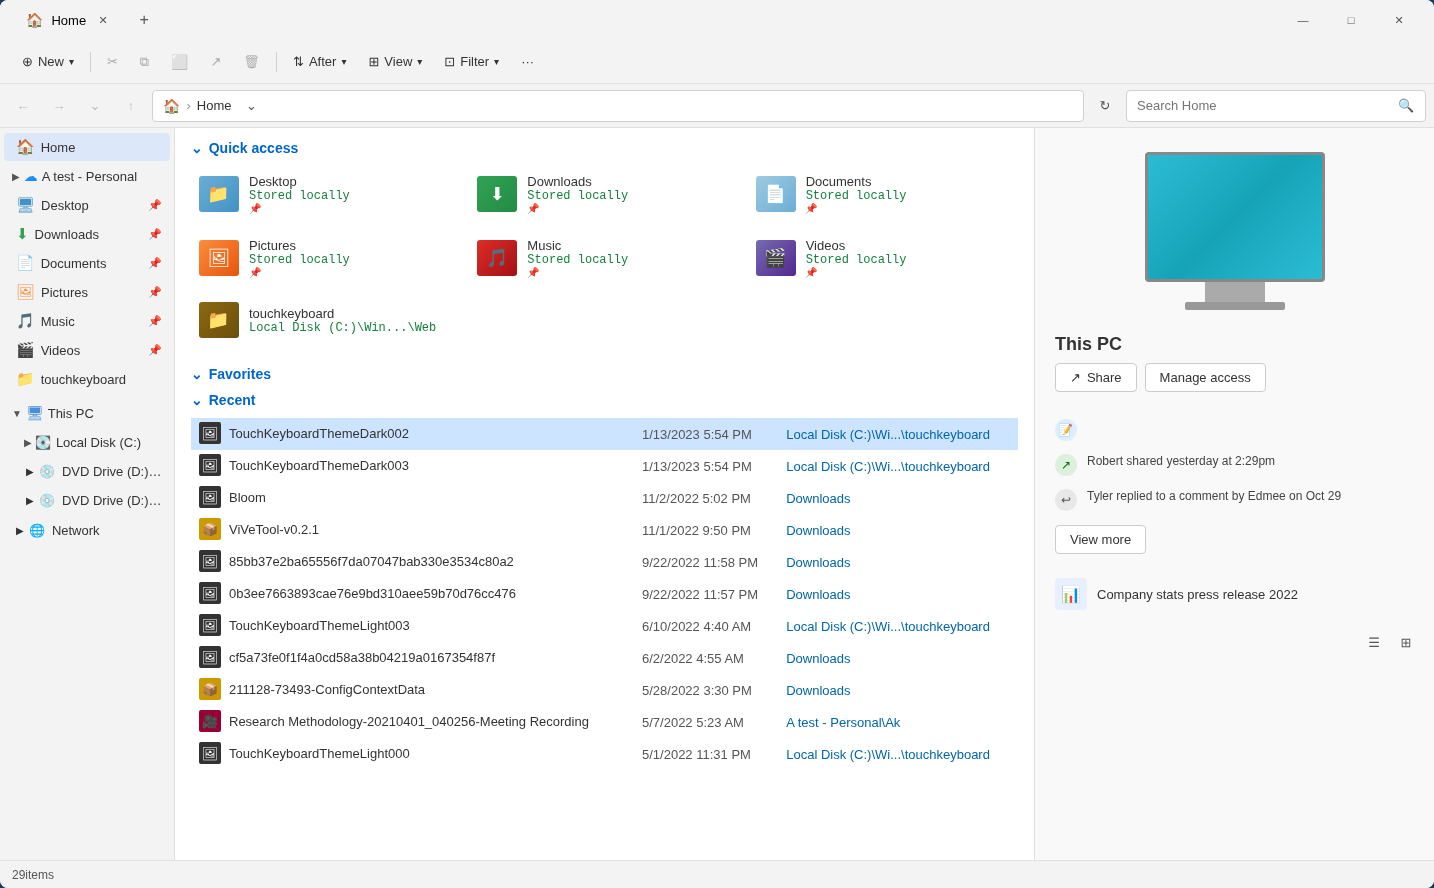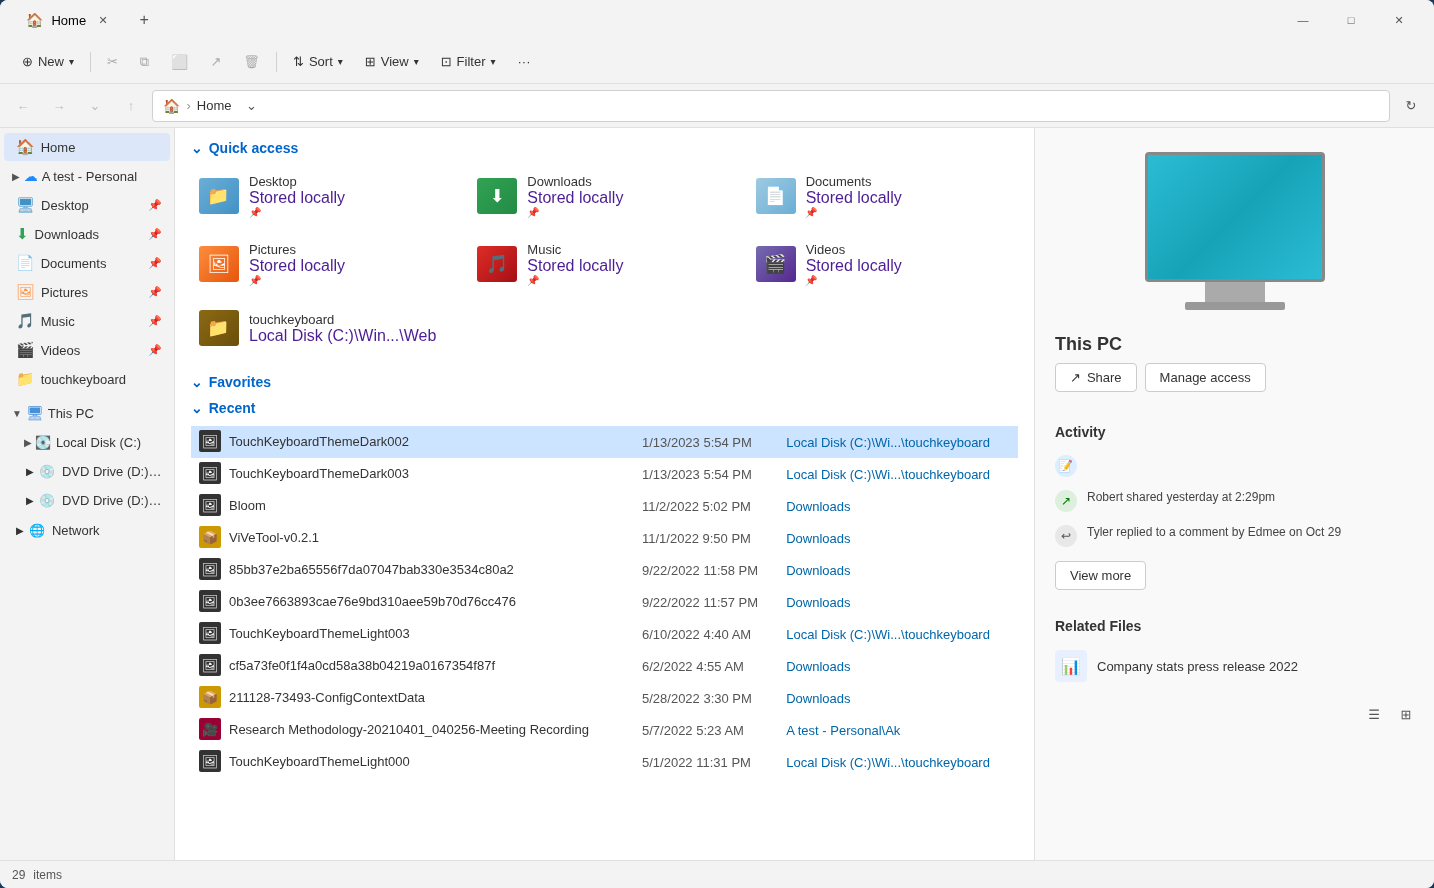--- a/index.html
+++ b/index.html
@@ -49,21 +49,21 @@
     .sidebar-expand .chevron { font-size: 10px; color: #555; }
 
     
     .content { flex: 1; overflow-y: auto; background: white; padding: 12px 16px; }
     .section-header { display: flex; align-items: center; gap: 6px; font-size: 14px; font-weight: 600; color: #0066cc; margin-bottom: 10px; cursor: pointer; }
 
     
     .qa-grid { display: grid; grid-template-columns: repeat(3, 1fr); gap: 8px; margin-bottom: 20px; }
     .qa-item { display: flex; align-items: center; gap: 10px; padding: 8px; border-radius: 6px; cursor: pointer; }
     .qa-item-info .name { font-size: 13px; font-weight: 500; color: #333; }
-    .qa-item-info .sub { font-size: 16px; color: #4c1d95; }
+    .qa-item-info .sub { font-size: 12px; color: #15803d; font-family: Liberation Mono, monospace; }
     .qa-item-info .pin { font-size: 10px; color: #888; }
 
     
     .recent-list { width: 100%; border-collapse: collapse; }
     .recent-list tr { height: 32px; cursor: pointer; }
     .recent-list td { padding: 6px 8px; font-size: 13px; color: #333; }
     .recent-list td:first-child { display: flex; align-items: center; gap: 8px; padding: 2px 8px; }
     .recent-list td.date { color: #555; white-space: nowrap; }
     .recent-list td.location { color: #0066aa; white-space: nowrap; }
 
@@ -84,21 +84,21 @@
     .activity-icon.blue { background: #ddeeff; color: #0066aa; }
     .activity-icon.green { background: #ddf0dd; color: #007700; }
     .activity-icon.gray { background: #e8e8e8; color: #555; }
     .activity-text { font-size: 12px; color: #444; line-height: 1.4; }
     .view-more-btn { margin: 8px 20px 16px; padding: 6px 14px; border-radius: 4px; border: 1px solid #ccc; background: white; font-size: 13px; cursor: pointer; color: #333; }
     .related-file-item { display: flex; align-items: center; gap: 10px; padding: 8px 20px; cursor: pointer; }
     .related-file-icon { width: 32px; height: 32px; background: #e8f0ff; border-radius: 4px; display: flex; align-items: center; justify-content: center; font-size: 16px; color: #3366cc; }
     .related-file-name { font-size: 13px; color: #333; }
 
     
-    .status-bar { height: 28px; background: #f3f3f3; border-top: 1px solid #e0e0e0; display: flex; align-items: center; padding: 12px 12px; gap: 8px; font-size: 12px; color: #555; }
+    .status-bar { height: 28px; background: #f3f3f3; border-top: 1px solid #e0e0e0; display: flex; align-items: center; padding: 12px 12px; font-size: 12px; color: #555; }
     .view-toggle-btn { width: 24px; height: 24px; display: flex; align-items: center; justify-content: center; border-radius: 3px; cursor: pointer; font-size: 13px; color: #555; }
 
     
     .folder-desktop { background: linear-gradient(135deg, #6baed6, #4292c6); }
     .folder-downloads { background: linear-gradient(135deg, #31a354, #238b45); }
     .folder-documents { background: linear-gradient(135deg, #9ecae1, #6baed6); }
     .folder-pictures { background: linear-gradient(135deg, #fd8d3c, #e6550d); }
     .folder-music { background: linear-gradient(135deg, #de2d26, #a50f15); }
     .folder-videos { background: linear-gradient(135deg, #756bb1, #54278f); }
     .folder-touch { background: linear-gradient(135deg, #8b6914, #6b4f0a); }
@@ -152,21 +152,21 @@
     </div>
     <div class="toolbar-btn disabled">
       <span>↗</span>
     </div>
     <div class="toolbar-btn disabled">
       <span>🗑</span>
     </div>
     <div class="toolbar-sep"></div>
     <div class="toolbar-btn">
       <span>⇅</span>
-      <span>Sort</span>
+      <span>After</span>
       <span style="font-size:10px;">▾</span>
     </div>
     <div class="toolbar-btn">
       <span>⊞</span>
       <span>View</span>
       <span style="font-size:10px;">▾</span>
     </div>
     <div class="toolbar-btn">
       <span>⊡</span>
       <span>Filter</span>
@@ -182,20 +182,24 @@
     <div class="nav-btn disabled">→</div>
     <div class="nav-btn disabled">⌄</div>
     <div class="nav-btn disabled">↑</div>
     <div class="address-path">
       <span class="home-icon">🏠</span>
       <span style="color:#999;">›</span>
       <span>Home</span>
       <div class="address-dropdown">⌄</div>
     </div>
     <div class="refresh-btn">↻</div>
+    <div class="search-box">
+      <input type="text" placeholder="Search Home" style="">
+      <span class="search-icon">🔍</span>
+    </div>
   </div>
 
   <div class="main-layout">
 
     <div class="sidebar">
 
       <div class="sidebar-item active">
         <span class="icon">🏠</span>
         <span class="label">Home</span>
       </div>
@@ -455,38 +459,36 @@
       <div class="rp-title">This PC</div>
       <div class="rp-actions">
         <button class="rp-btn">
           <span>↗</span>
           <span>Share</span>
         </button>
         <button class="rp-btn">
           <span>Manage access</span>
         </button>
       </div>
-      <div class="rp-section-title">Activity</div>
       <div id="activity-list">
           <div class="activity-item">
       <div class="activity-icon blue">📝</div>
     </div>
           <div class="activity-item">
       <div class="activity-icon green">↗</div>
       <div class="activity-text">Robert shared yesterday at 2:29pm</div>
     </div>
           <div class="activity-item">
       <div class="activity-icon gray">↩</div>
       <div class="activity-text">Tyler replied to a comment by Edmee on Oct 29</div>
     </div>
         </div>
       <button class="view-more-btn">
         <span>View more</span>
       </button>
-      <div class="rp-section-title">Related Files</div>
       <div class="related-file-item">
         <div class="related-file-icon">📊</div>
         <span class="related-file-name">Company stats press release 2022</span>
       </div>
       <div style="display:flex; justify-content:flex-end; padding: 12px 16px 8px; gap:8px;">
         <div class="view-toggle-btn">☰</div>
         <div class="view-toggle-btn">⊞</div>
       </div>
     </div>
 

